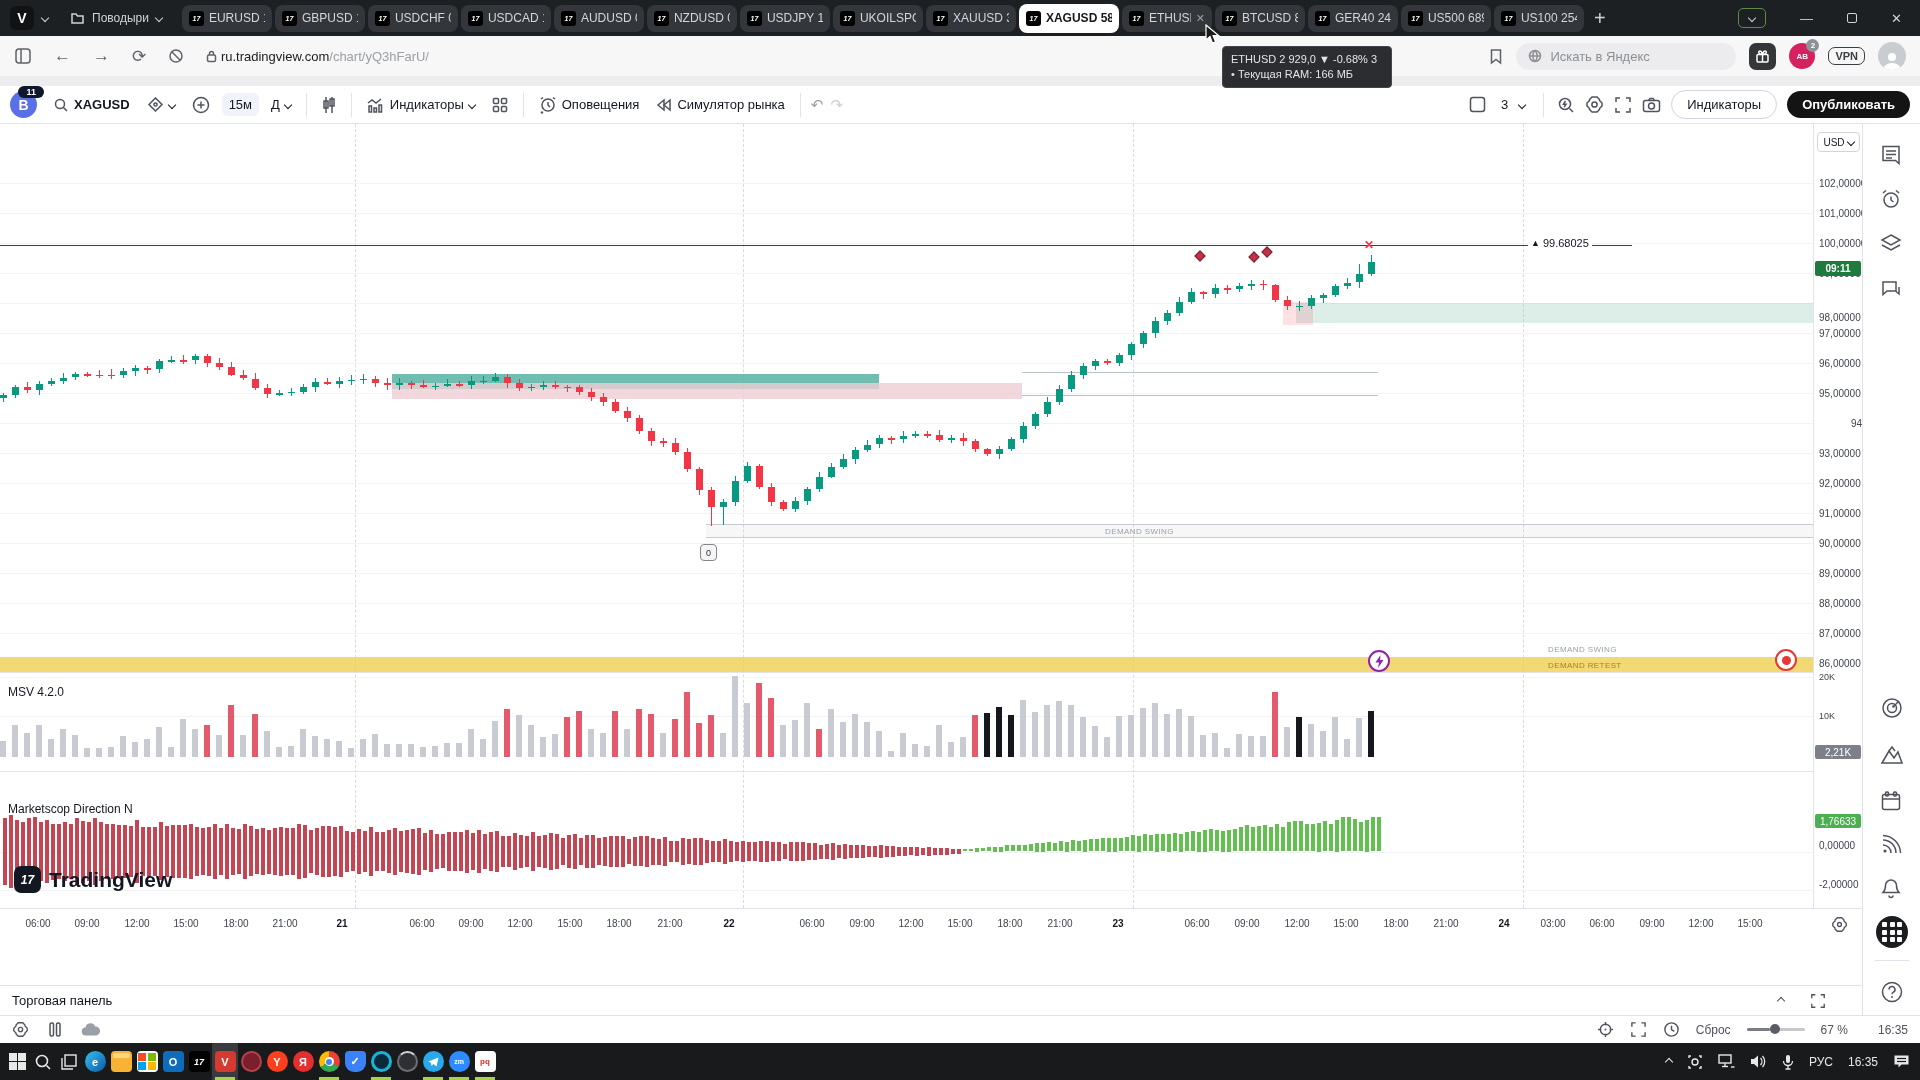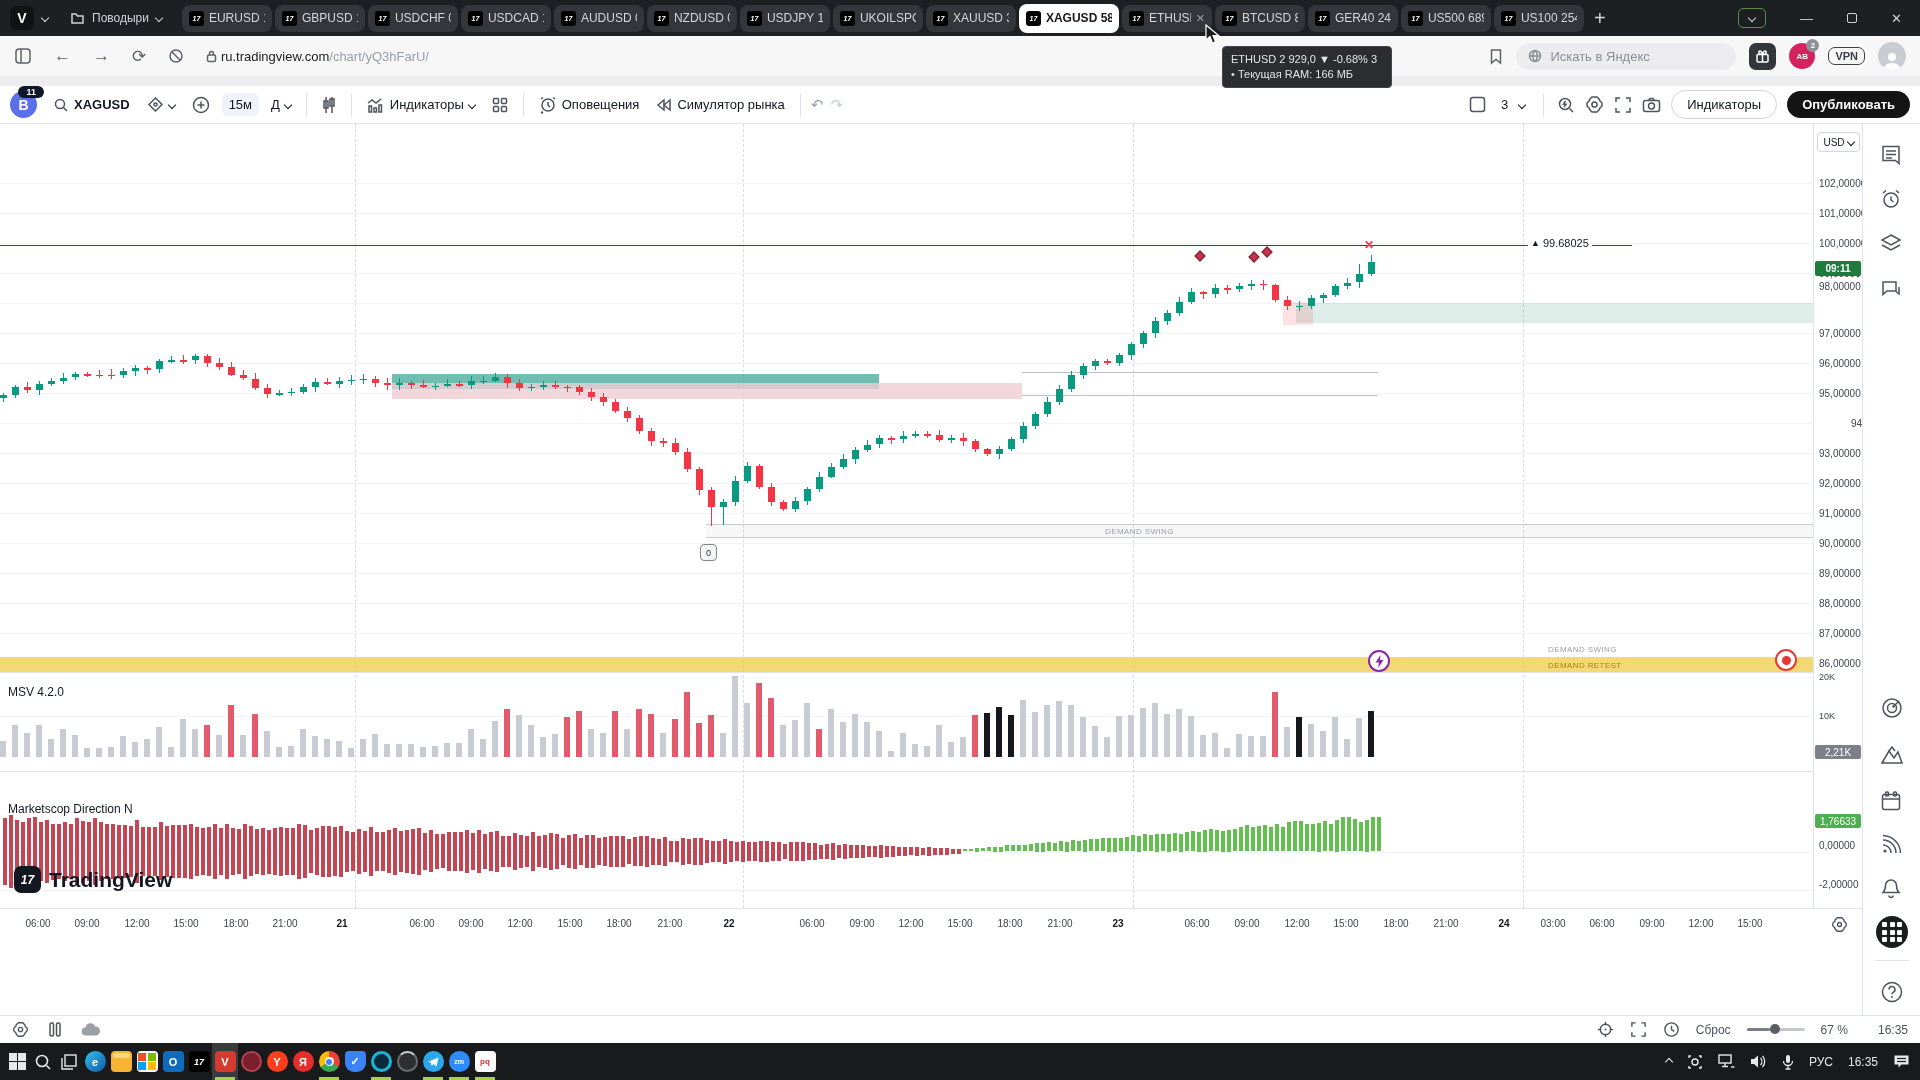--- a/index.html
+++ b/index.html
@@ -1006,21 +1006,21 @@
           <span>USD</span>
           <span class="chev"></span>
         </div>
       <div id="countdown">09:11</div>
       <div id="volbadge">2,21K</div>
       <div id="dirbadge">1,76633</div>
     <div class="plabel" style="top: 53.6px;">102,00000</div>
         <div class="plabel" style="top: 83.6px;">101,00000</div>
         <div class="plabel" style="top: 113.7px;">100,00000</div>
         <div class="plabel" style="top: 143.7px;">99,00000</div>
-        <div class="plabel" style="top: 157px;">98,00000</div>
+        <div class="plabel" style="top: 188px;">98,00000</div>
         <div class="plabel" style="top: 203.8px;">97,00000</div>
         <div class="plabel" style="top: 233.8px;">96,00000</div>
         <div class="plabel" style="top: 263.9px;">95,00000</div>
         <div class="plabel" style="top: 293.9px; margin-left: 32px;">94,00000</div>
         <div class="plabel" style="top: 324px;">93,00000</div>
         <div class="plabel" style="top: 354px;">92,00000</div>
         <div class="plabel" style="top: 384px;">91,00000</div>
         <div class="plabel" style="top: 414.1px;">90,00000</div>
         <div class="plabel" style="top: 444.1px;">89,00000</div>
         <div class="plabel" style="top: 474.2px;">88,00000</div>
@@ -1131,20 +1131,29 @@
         <i></i>
       </div>
     <div class="sdivider" style="top:836px"></div>
     <svg class="sicon" style="top:856px" width="24" height="24" viewBox="0 0 24 24">
         <circle cx="12" cy="12" r="9.5" class="icon-line"></circle>
         <path d="M9 9.5 a3 3 0 1 1 4.2 2.8 c-1 .5 -1.2 1 -1.2 2" class="icon-line"></path>
         <circle cx="12" cy="17" r="1" fill="#50535e"></circle>
       </svg>
   </div>
 
+  <div id="panelrow">
+    <span>Торговая панель</span>
+    <div class="right">
+      <span class="chev up"></span>
+      <svg width="16" height="16" viewBox="0 0 18 18">
+          <path d="M2 6 V2 h4 M12 2 h4 v4 M16 12 v4 h-4 M6 16 H2 v-4" class="icon-line"></path>
+        </svg>
+    </div>
+  </div>
 
   <div id="bottombar">
     <svg width="17" height="17" viewBox="0 0 19 19">
         <path d="M7 2 h5 l2.5 2.5 v1 L17 8 v3 l-2.5 2.5 v1 L12 17 H7 l-2.5 -2.5 v-1 L2 11 V8 l2.5 -2.5 v-1 z" class="icon-line"></path>
         <circle cx="9.5" cy="9.5" r="2.4" class="icon-line"></circle>
       </svg>
     <svg width="12" height="15" viewBox="0 0 12 15">
         <rect x="1" y="1" width="3.5" height="13" rx="1.5" class="icon-line"></rect>
         <rect x="7.5" y="1" width="3.5" height="13" rx="1.5" class="icon-line"></rect>
       </svg>

